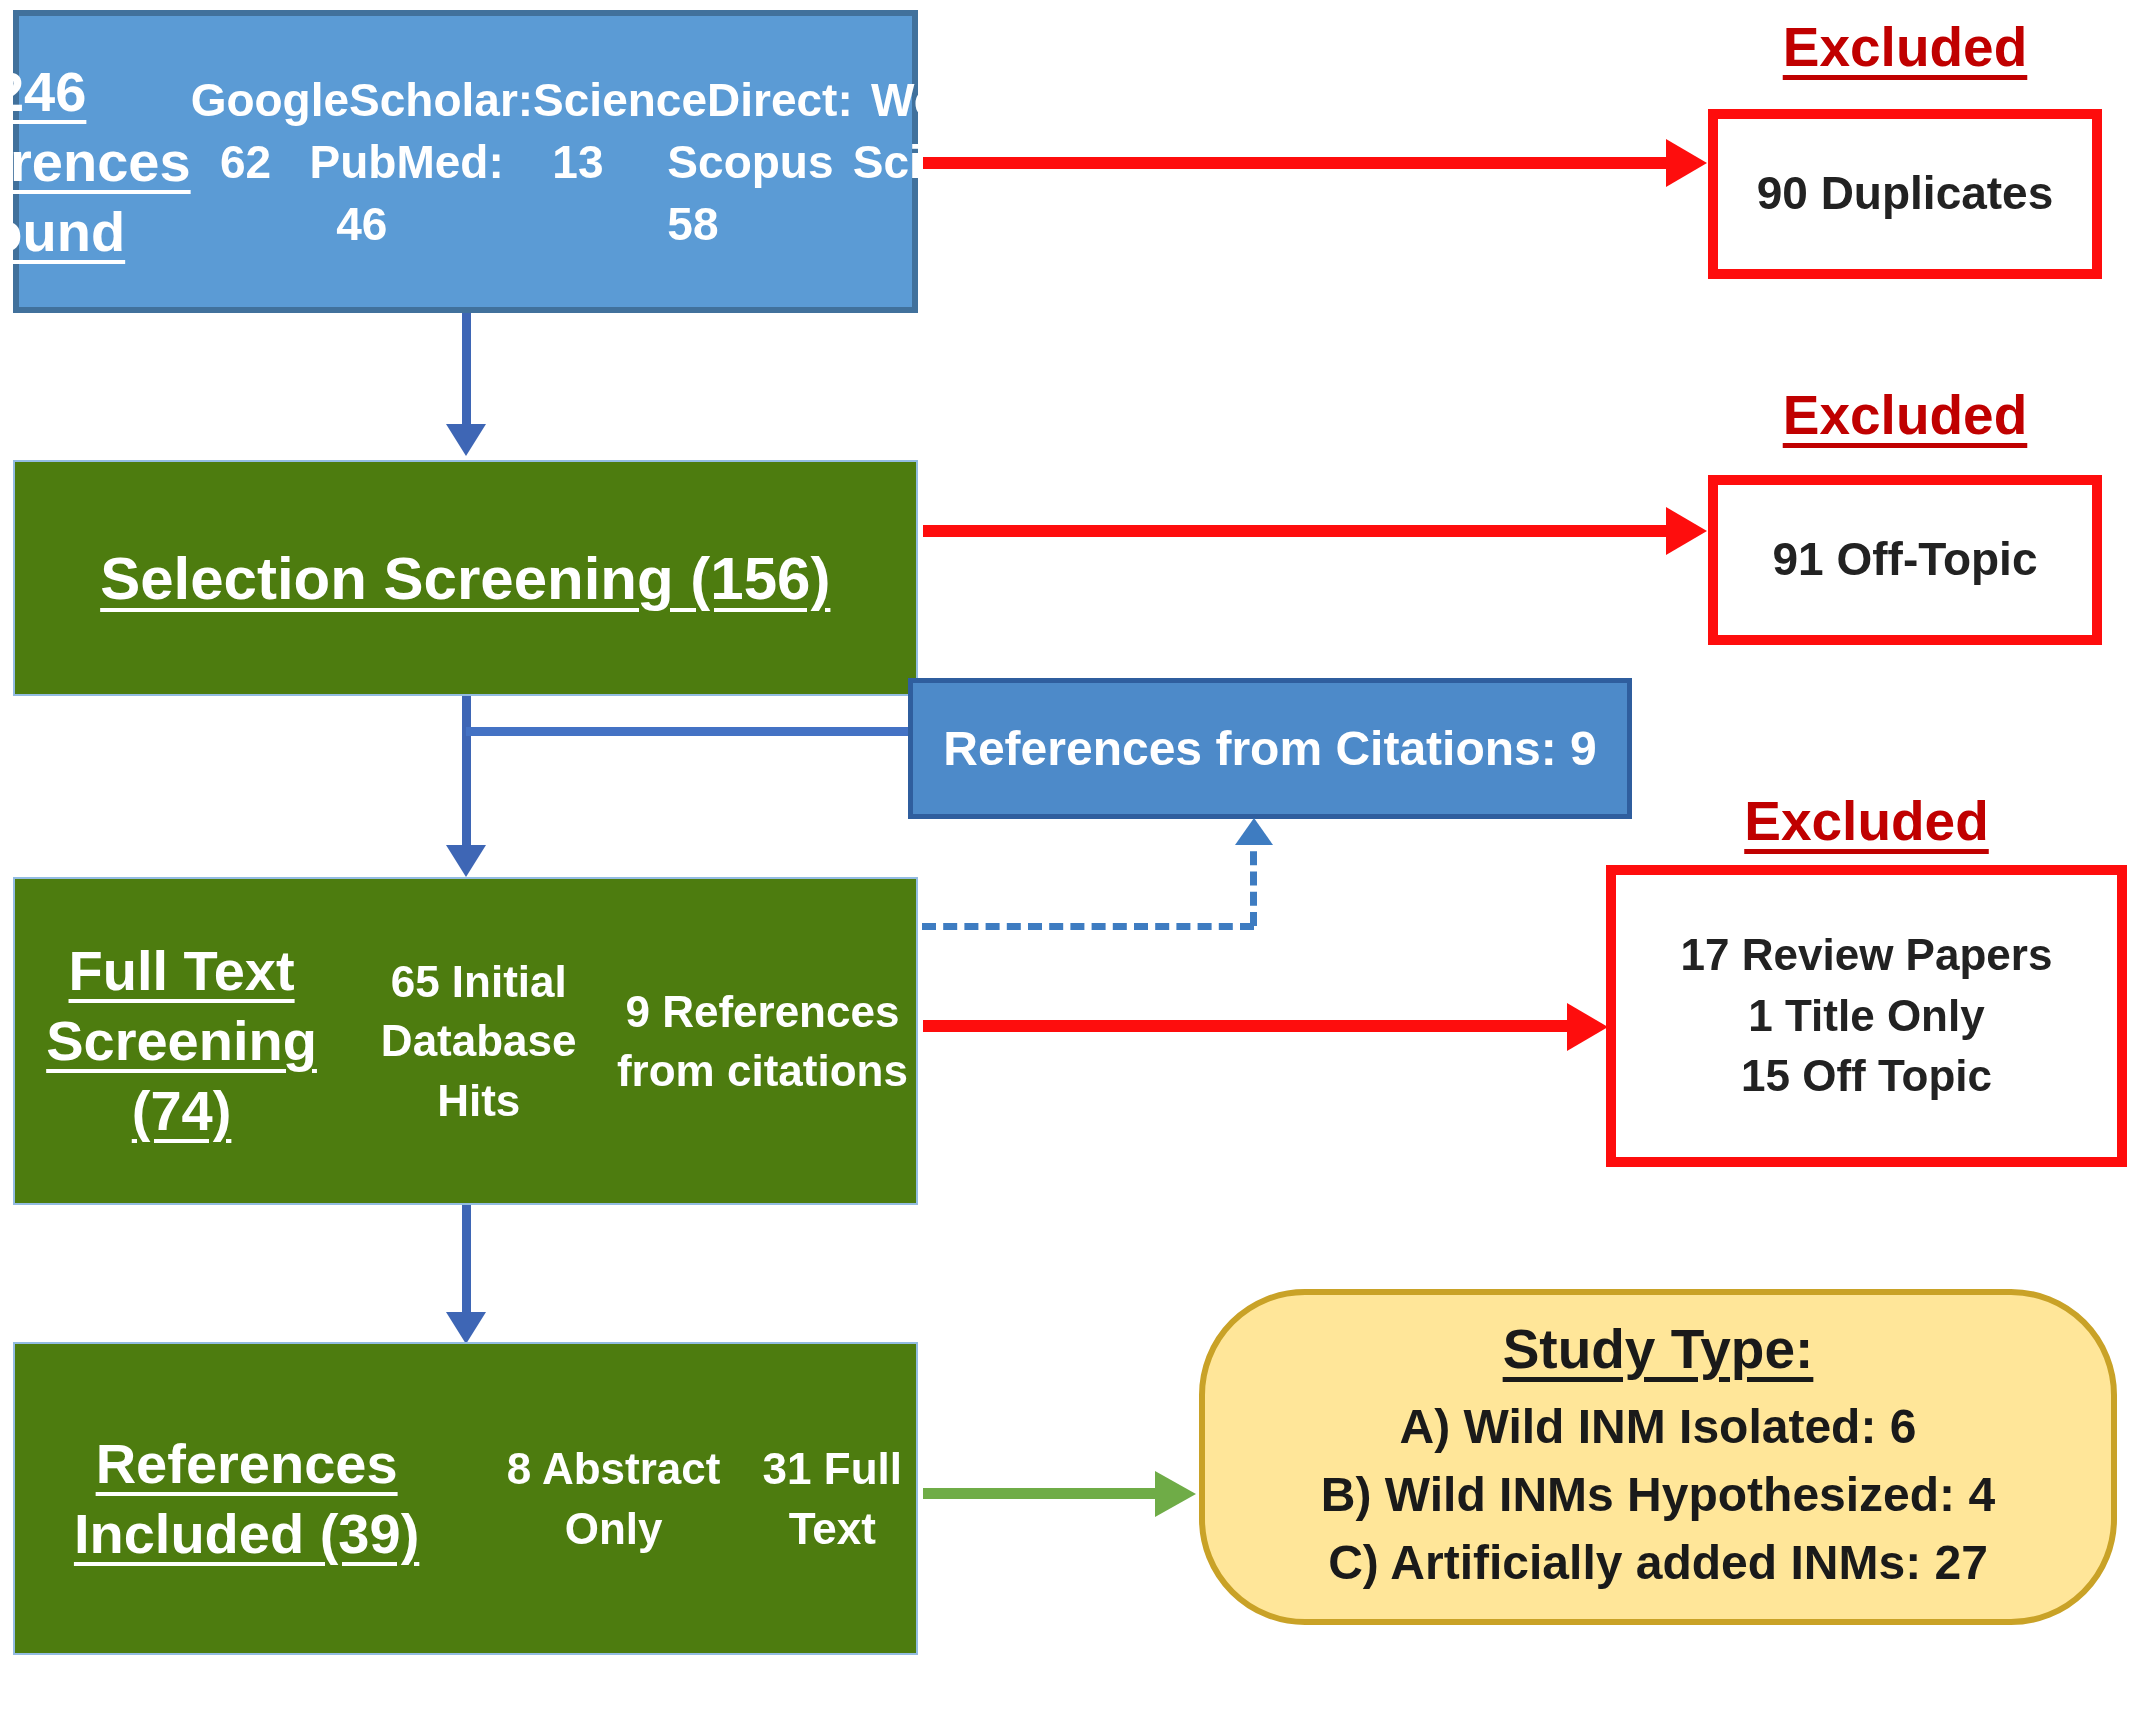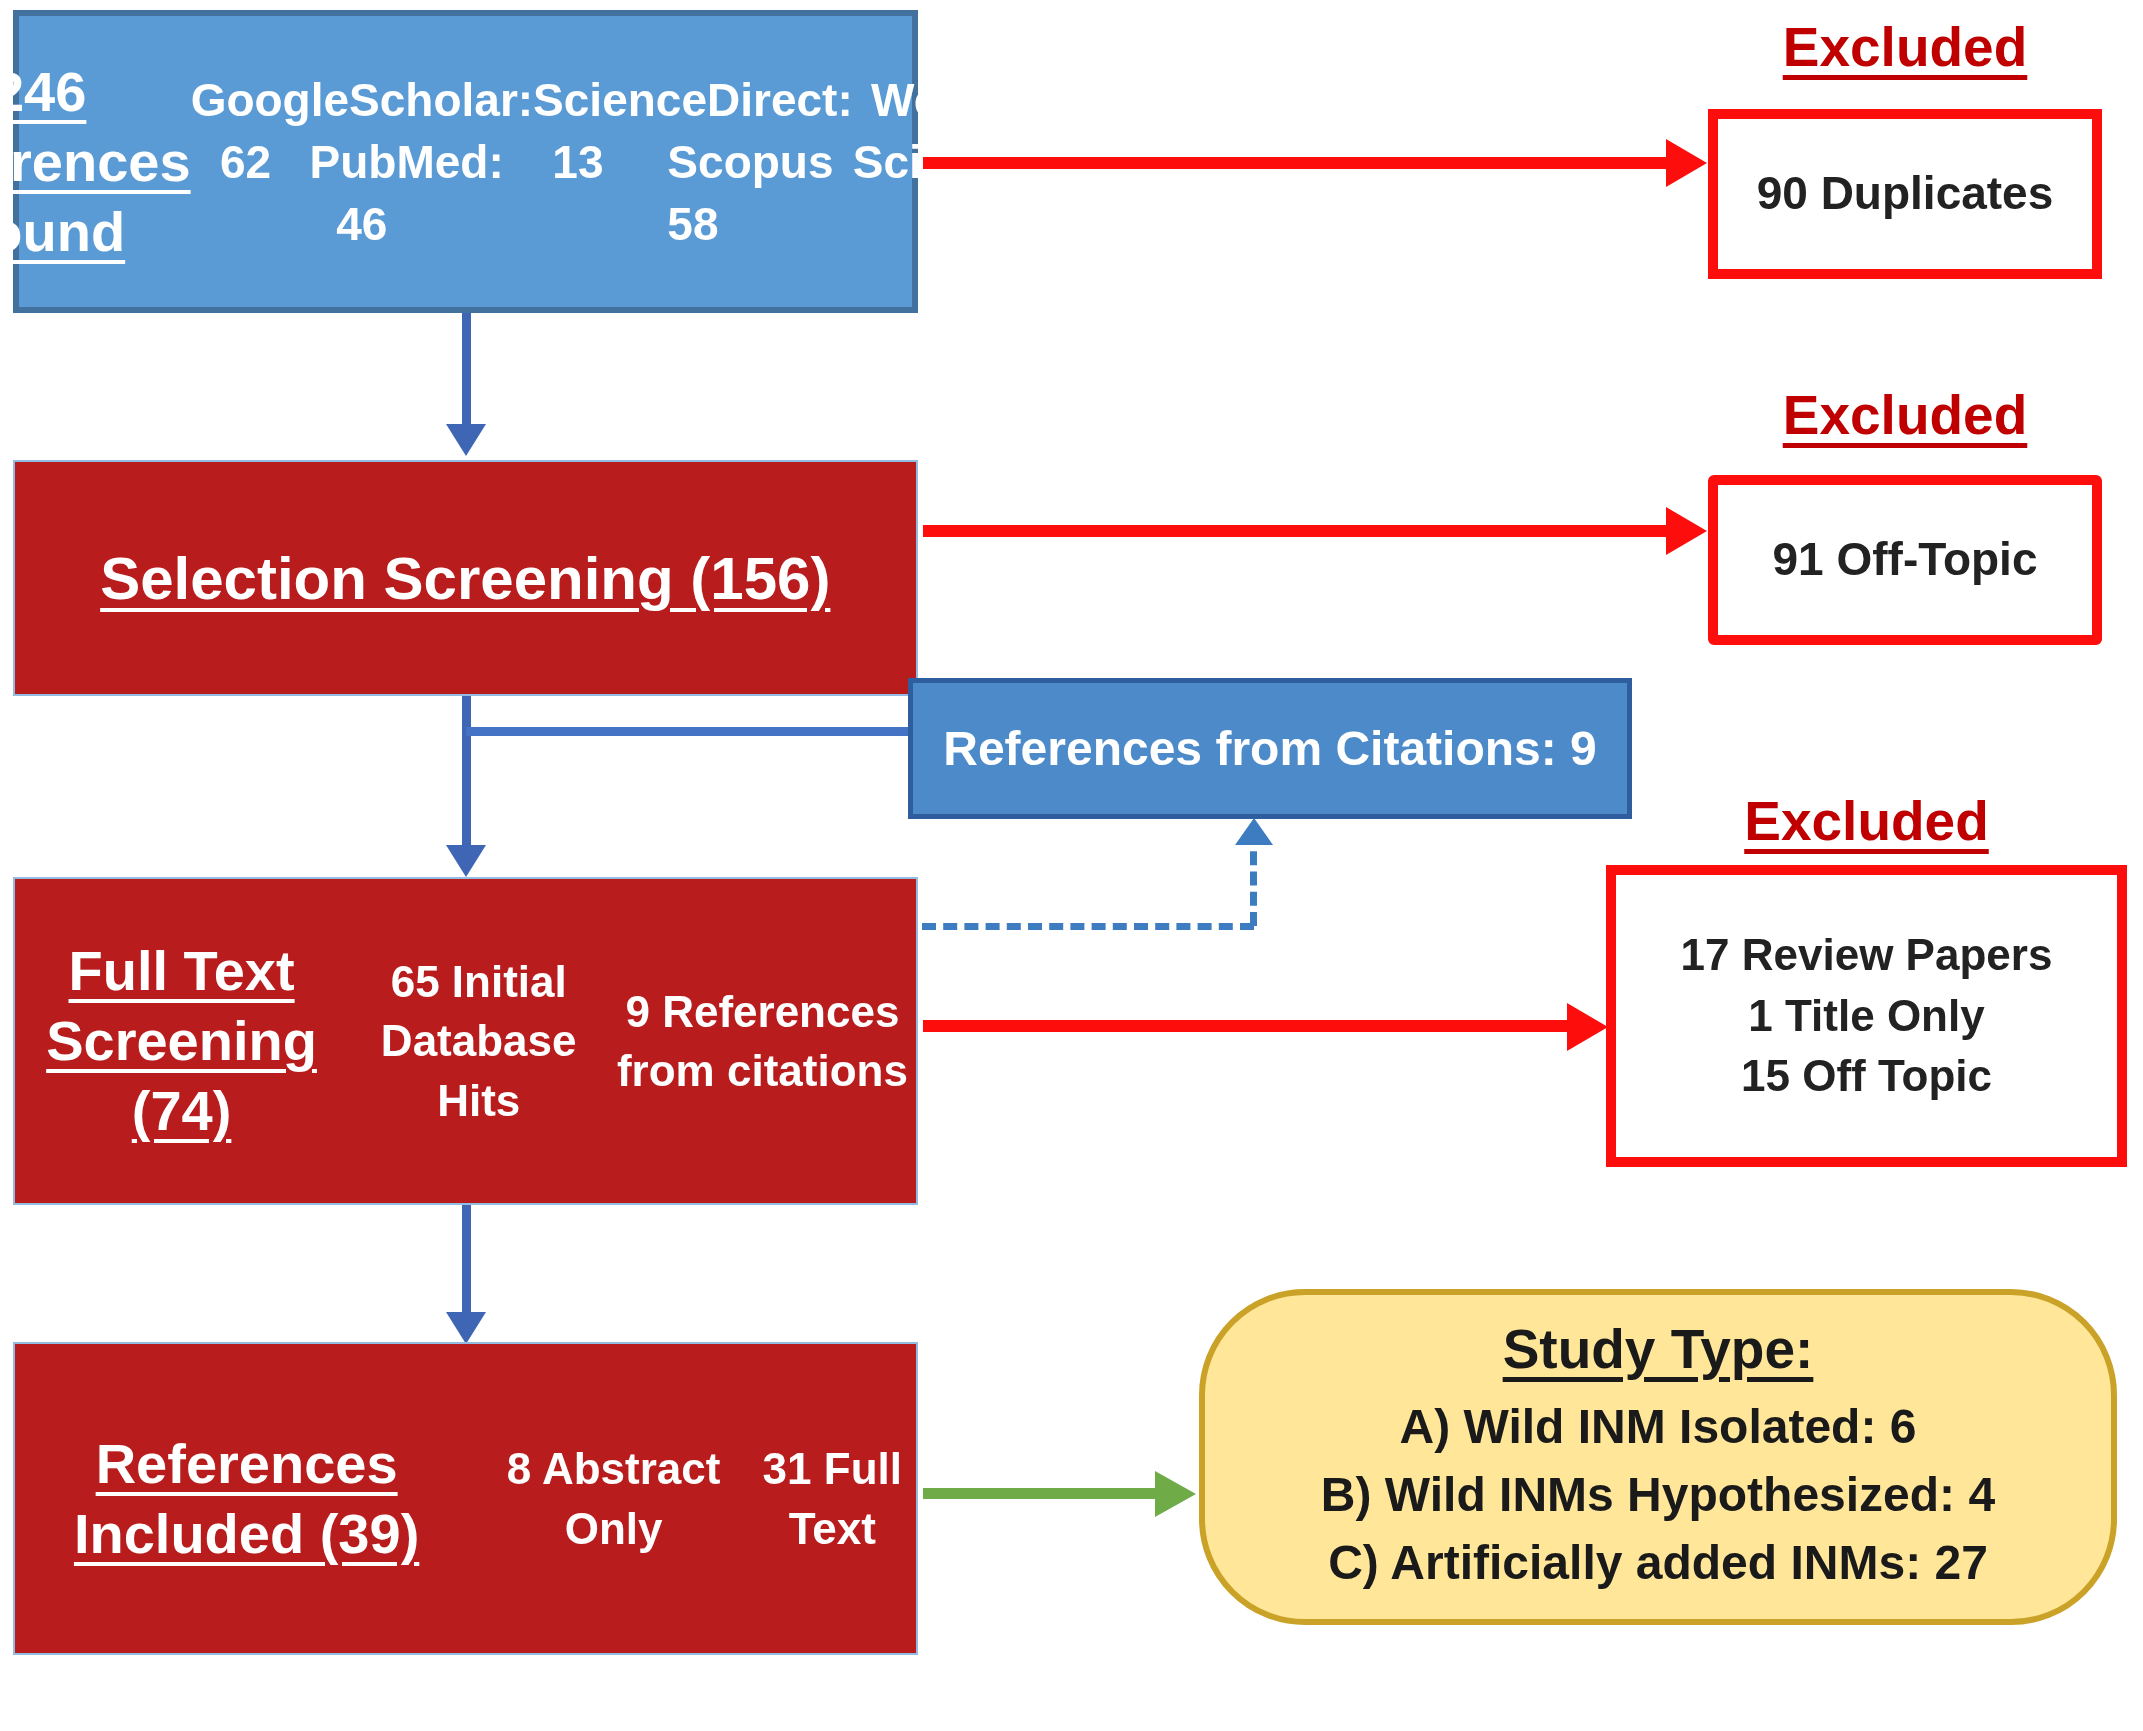--- a/index.html
+++ b/index.html
@@ -5,21 +5,21 @@
   html,body{margin:0;padding:0;background:#ffffff;}
   #canvas{
     position:relative;width:2144px;height:1732px;background:#ffffff;
     font-family:"Liberation Sans",sans-serif;font-weight:700;overflow:hidden;
   }
   .abs{position:absolute;}
   
   .flowbox{display:flex;flex-direction:row;align-items:center;justify-content:center;
            text-align:center;color:#ffffff;box-sizing:border-box;}
   .fill-dark{background:#5B9BD5;border:6px solid #41719C;}
-  .fill-light{background:#b91c1c;border:2.6px solid #93BCE2;}
+  .fill-light{background:#4d7c0f;border:2.6px solid #93BCE2;}
   .boxtitle{font-size:56px;line-height:1.25;text-decoration:underline;
             text-decoration-thickness:4.3px;text-underline-offset:8.5px;}
   .boxtitle.big{font-size:60px;}
   .boxline{font-size:46px;line-height:1.35;white-space:pre-wrap;}
   .boxline.sm{font-size:44px;}
   
   #cite-box{background:#4D8AC9;border:5.1px solid #2F5E9E;display:flex;align-items:center;
             justify-content:center;color:#fff;font-size:48px;box-sizing:border-box;}
   
   .exheading{color:#C00000;font-size:55px;text-align:center;text-decoration:underline;
@@ -75,21 +75,21 @@
   <div class="abs bhead-down" style="left:446px;top:424px;"></div>
 
   <div class="abs flowbox fill-light" style="left:12.8px;top:460px;width:905px;height:236px;">
     <div class="boxtitle big">Selection Screening (156)</div>
   </div>
 
   <div class="abs rline" style="left:923px;top:525px;width:746px;"></div>
   <div class="abs rhead" style="left:1666px;top:507px;"></div>
 
   <div class="abs exheading" style="left:1708px;top:383px;width:394px;">Excluded</div>
-  <div class="abs redbox" style="left:1708px;top:475px;width:394px;height:170px;border-radius:6px;">
+  <div class="abs redbox" style="left:1708px;top:475px;width:394px;height:170px;">
     <div>91 Off-Topic</div>
   </div>
 
   <div class="abs bline-v" style="left:462px;top:696px;height:153px;"></div>
   <div class="abs bline-h" style="left:466px;top:727px;width:442px;"></div>
   <div class="abs bhead-down" style="left:446px;top:845px;"></div>
 
   <div class="abs" id="cite-box" style="left:908px;top:678px;width:724px;height:141px;">
     <div>References from Citations: 9</div>
   </div>

